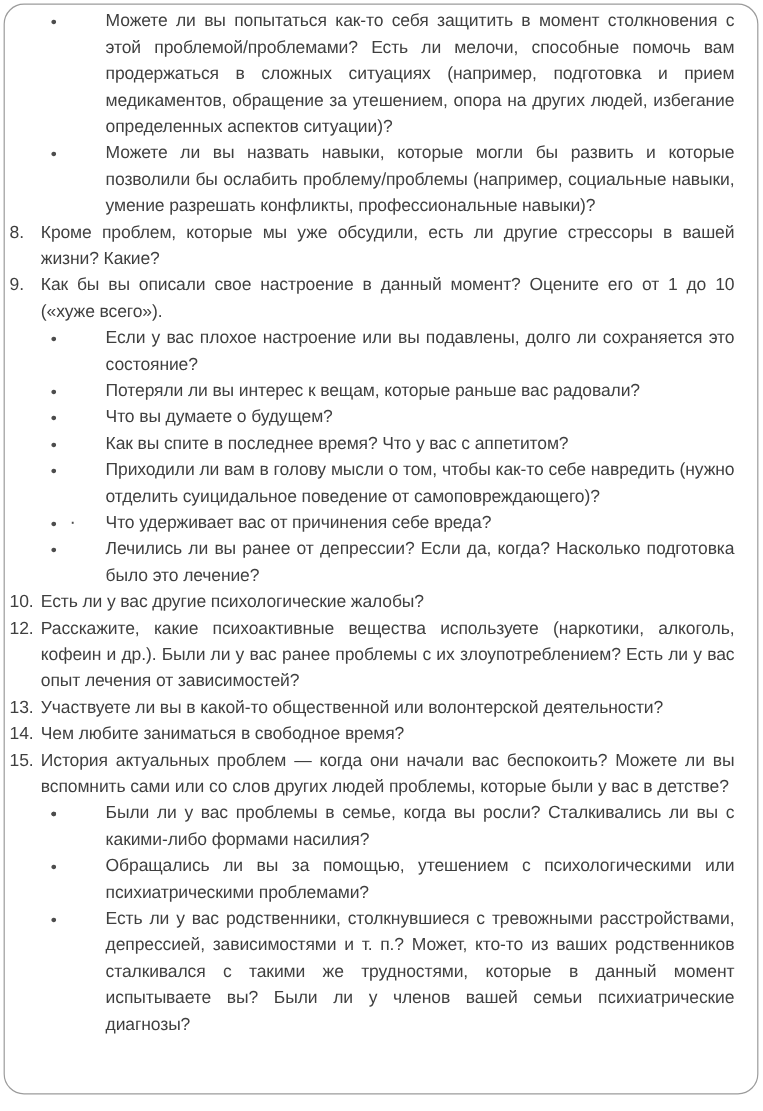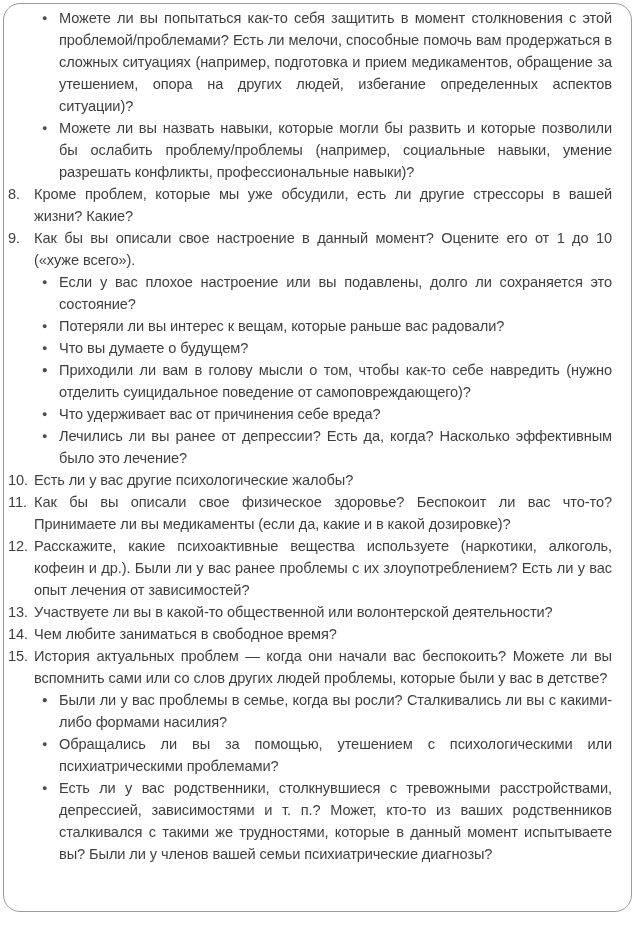--- a/index.html
+++ b/index.html
@@ -39,21 +39,21 @@
     letter-spacing: -0.1px;
   }
   .row .txt {
     display: block;
     text-align: justify;
     margin-right: 24px;
     hyphens: auto;
     -webkit-hyphens: auto;
   }
   .row.number .txt { margin-left: 34px; }
-  .row.bullet .txt { margin-left: 59px; }
+  .row.bullet .txt { margin-left: 88px; }
   .row.sub    .txt { margin-left: 74px; }
   .marker {
     position: absolute;
     top: 0;
     line-height: 22px;
     text-align: left;
   }
   .row.number .marker { left: 8px; }
   .row.bullet .marker { left: 42px; font-size: 9px; }
   .row.sub    .marker { left: 58px; font-size: 16px; }
@@ -86,43 +86,40 @@
     <div class="row bullet">
       <span class="marker" style="color: rgb(76, 76, 76);">●</span>
       <span class="txt">Потеряли ли вы интерес к вещам, которые раньше вас радовали?</span>
     </div>
     <div class="row bullet">
       <span class="marker" style="color: rgb(76, 76, 76);">●</span>
       <span class="txt">Что вы думаете о будущем?</span>
     </div>
     <div class="row bullet">
       <span class="marker" style="color: rgb(76, 76, 76);">●</span>
+      <span class="txt">Как вы спите в последнее время? Что у вас с аппетитом?</span>
     </div>
     <div class="row bullet">
       <span class="marker" style="color: rgb(76, 76, 76);">●</span>
       <span class="txt">Приходили ли вам в голову мысли о том, чтобы как-то себе навредить (нужно отделить суицидальное поведение от самоповреждающего)?</span>
     </div>
     <div class="row sub">
       <span class="marker" style="color: rgb(76, 76, 76);">·</span>
     </div>
     <div class="row bullet">
       <span class="marker" style="color: rgb(76, 76, 76);">●</span>
       <span class="txt">Что удерживает вас от причинения себе вреда?</span>
     </div>
     <div class="row bullet">
       <span class="marker" style="color: rgb(76, 76, 76);">●</span>
-      <span class="txt">Лечились ли вы ранее от депрессии? Есть да, когда? Насколько эффективным было это лечение?</span>
+      <span class="txt">Лечились ли вы ранее от депрессии? Если да, когда? Насколько подготовка было это лечение?</span>
     </div>
     <div class="row number">
       <span class="marker">10.</span>
       <span class="txt">Есть ли у вас другие психологические жалобы?</span>
-    </div>
-    <div class="row number">
-      <span class="marker">11.</span>
-      <span class="txt">Как бы вы описали свое физическое здоровье? Беспокоит ли вас что-то? Принимаете ли вы медикаменты (если да, какие и в какой дозировке)?</span>
     </div>
     <div class="row number">
       <span class="marker">12.</span>
       <span class="txt">Расскажите, какие психоактивные вещества используете (наркотики, алкоголь, кофеин и др.). Были ли у вас ранее проблемы с их злоупотреблением? Есть ли у вас опыт лечения от зависимостей?</span>
     </div>
     <div class="row number">
       <span class="marker">13.</span>
       <span class="txt">Участвуете ли вы в какой-то общественной или волонтерской деятельности?</span>
     </div>
     <div class="row number">

